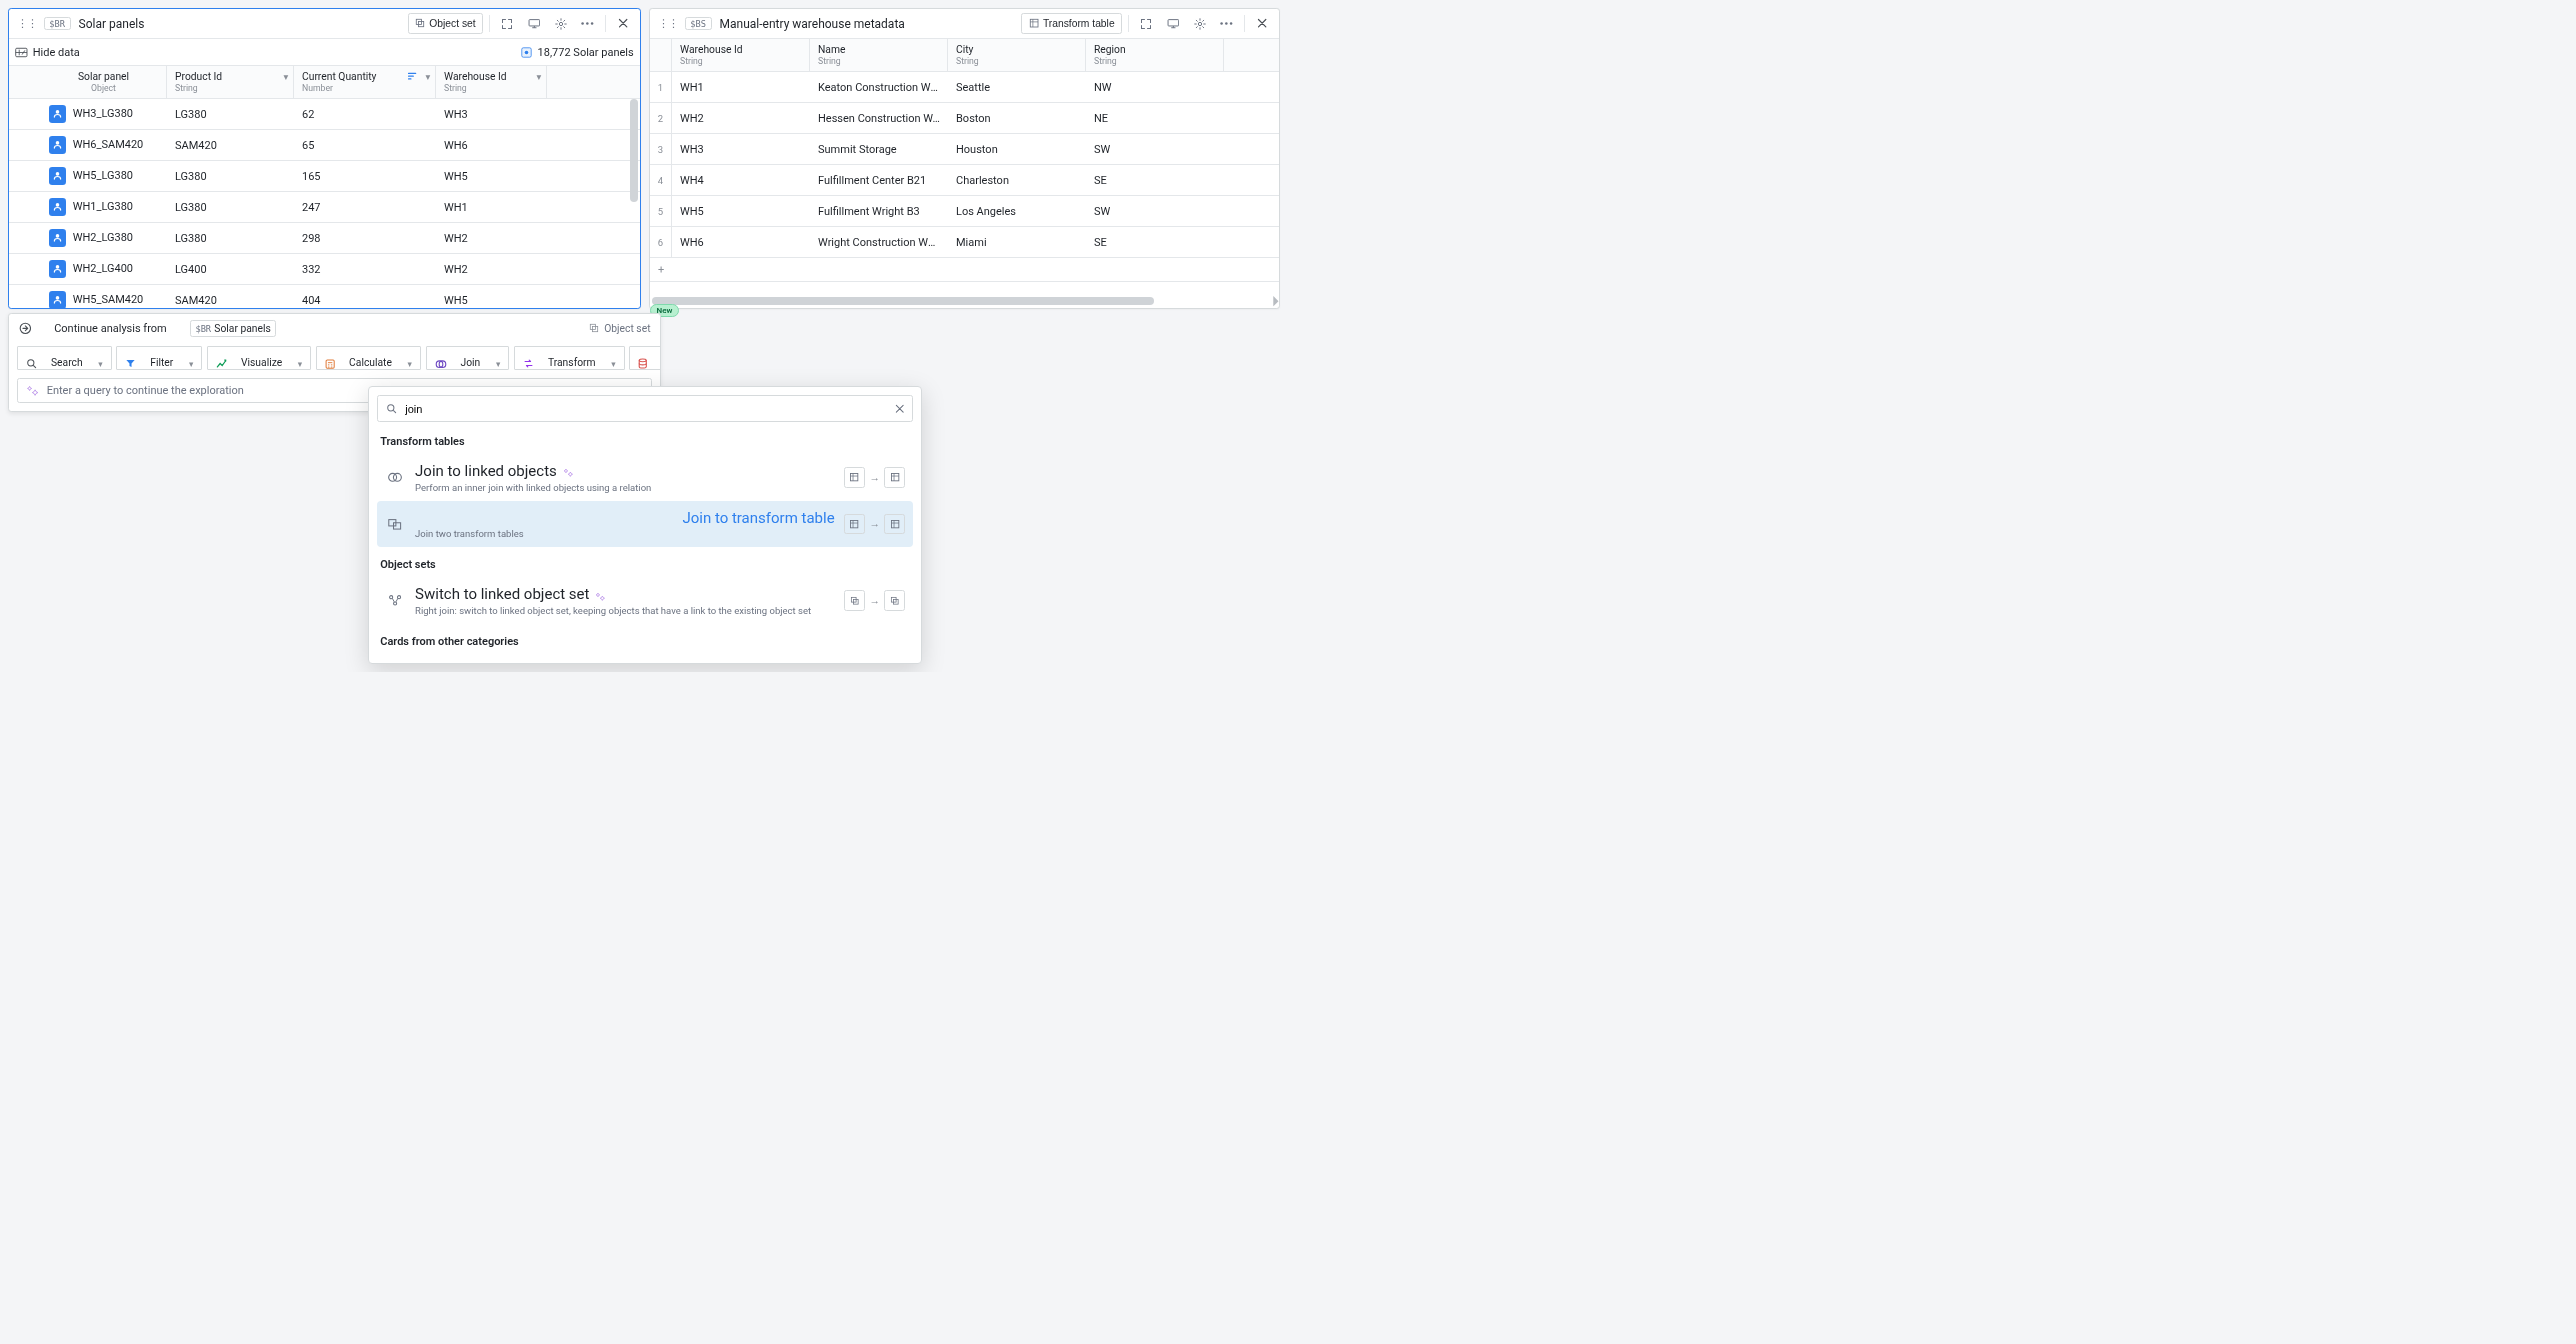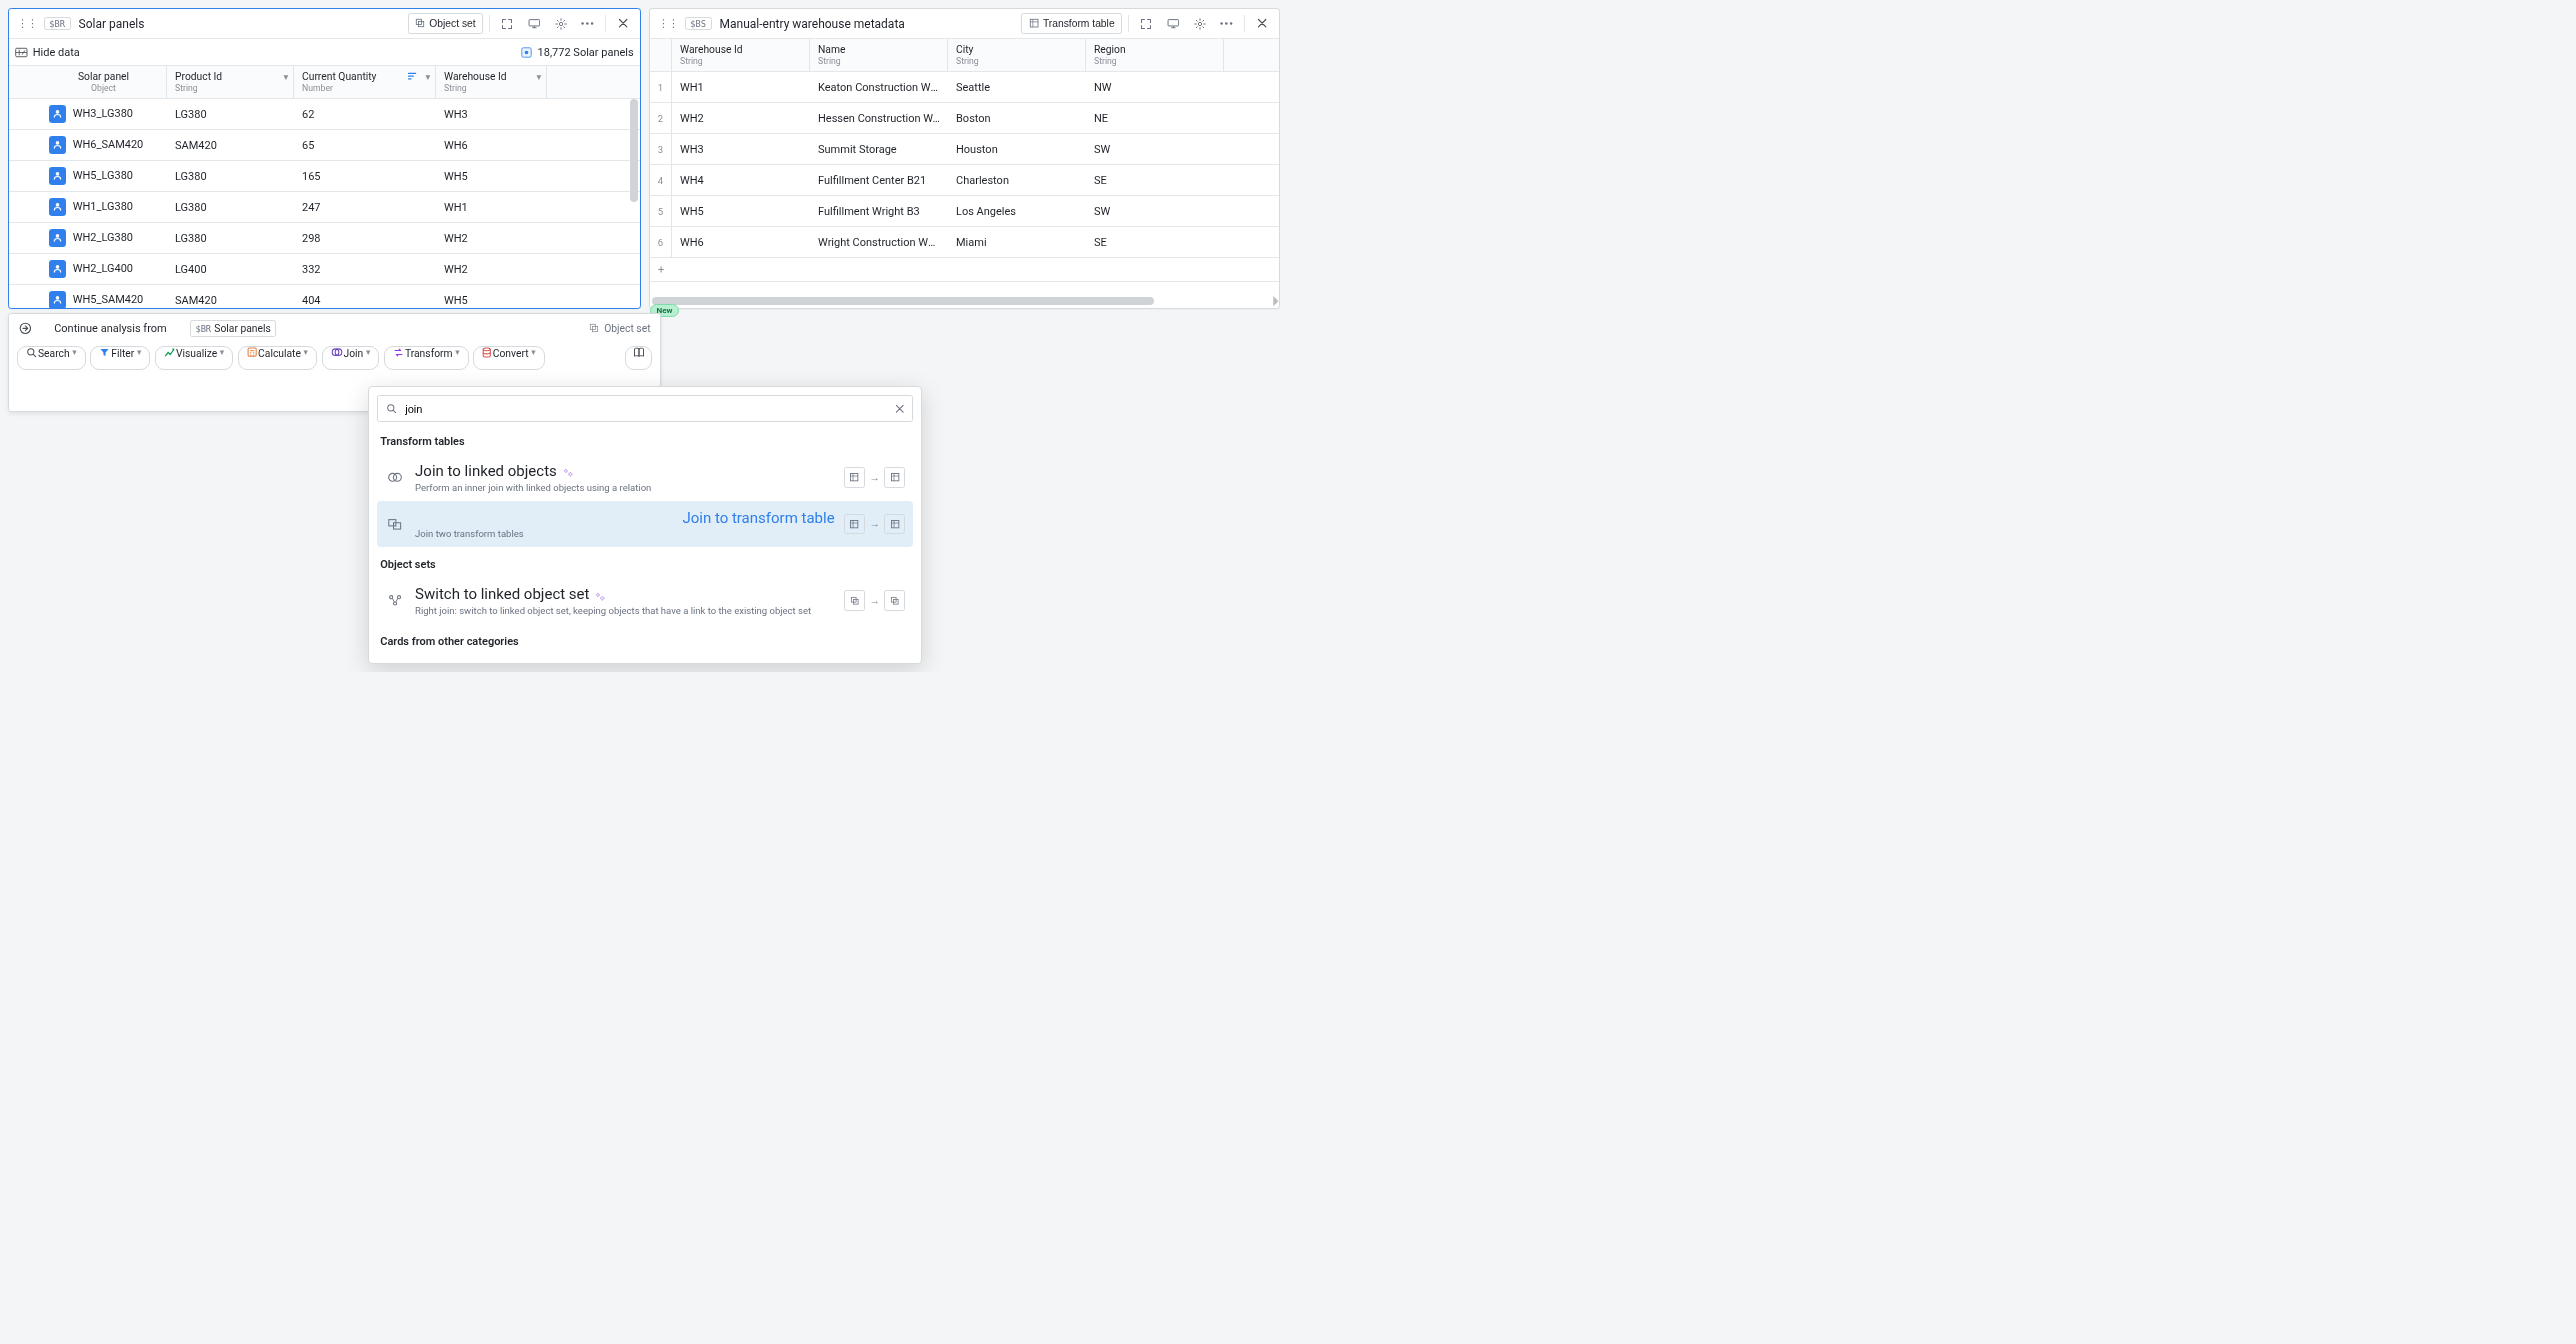--- a/index.html
+++ b/index.html
@@ -172,23 +172,23 @@
     display:inline-flex; align-items:center; gap:3.2px;
     border:0.8px solid var(--border); border-radius:2.4px;
     padding:0.8px 4.7px; font-size:10.3px; background:#fff;
   }
   .analysis-header .right { margin-left:auto; display:flex; align-items:center; gap:4.7px; color:var(--text-muted); font-size:10.3px;}
   .toolbar {
     display:flex; align-items:center; gap:4.7px;
     padding: 3.2px 8px 6.3px;
   }
   .tool {
-    display:inline-flex; align-items:flex-start; gap:1px;
+    display:inline-flex; align-items:flex-end; gap:14px;
     height:24px; padding:0 8px;
-    border:0.8px solid var(--border); border-radius:9px;
+    border:0.8px solid var(--border); border-radius:1px;
     background:#fff; cursor:pointer; font-size:10.3px;
   }
   .tool .caret-d { color:var(--text-muted2); font-size:8.7px; margin-left:1.6px;}
   .query-row {
     margin: 1.6px 8px 8px;
     border:0.8px solid var(--border); border-radius:2.4px;
     height:27px; display:flex; align-items:center; padding:0 8px; gap:8px;
     color:var(--text-muted);
   }
 
@@ -658,20 +658,28 @@
         <span class="caret-d">▾</span>
     </span>
     <span style="flex:1"></span>
     <span class="tool" style="width:27px;justify-content:center;padding:0">
       <svg width="12" height="11" viewBox="0 0 16 14">
           <path d="M2 2c2-1 4-1 6 0v10c-2-1-4-1-6 0V2zM14 2c-2-1-4-1-6 0v10c2-1 4-1 6 0V2z" fill="none" stroke="#4a4f55" stroke-width="1.3"></path>
         </svg>
     </span>
   </div>
 
+  <div class="query-row">
+    <span>
+      <svg width="12.7" height="11" viewBox="0 0 18 16">
+          <path d="M5 2l1 2 2 1-2 1-1 2-1-2-2-1 2-1 1-2zM13 7l1.3 2.5L17 11l-2.7 1.5L13 15l-1.3-2.5L9 11l2.7-1.5L13 7z" fill="none" stroke="#b58ae8" stroke-width="1.2" stroke-linejoin="round"></path>
+        </svg>
+    </span>
+    <span>Enter a query to continue the exploration</span>
+  </div>
 </div>
 
 <div class="popover">
   <div class="pop-search">
     <svg width="11" height="11" viewBox="0 0 16 16">
         <circle cx="7" cy="7" r="4.5" fill="none" stroke="#6b7280" stroke-width="1.5"></circle>
         <path d="M11 11l3 3" stroke="#6b7280" stroke-width="1.5" stroke-linecap="round"></path>
       </svg>
     <input type="text" value="join" style="">
     <span style="cursor:pointer;color:#6b7280">

